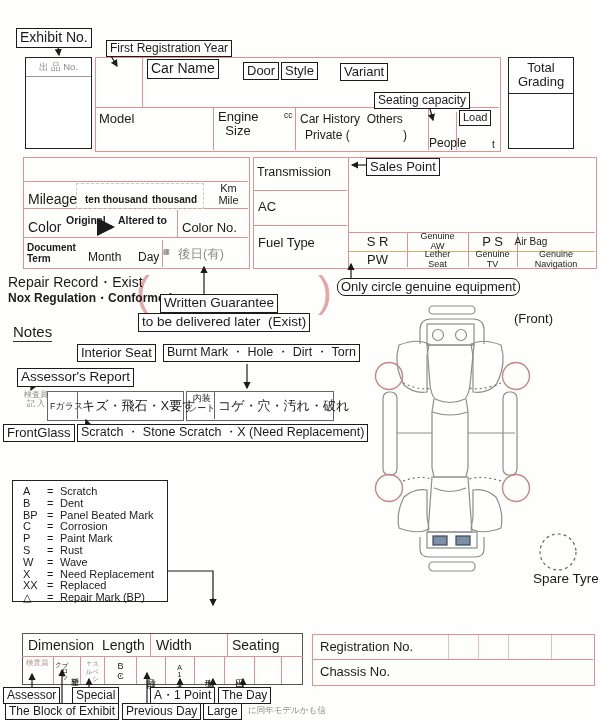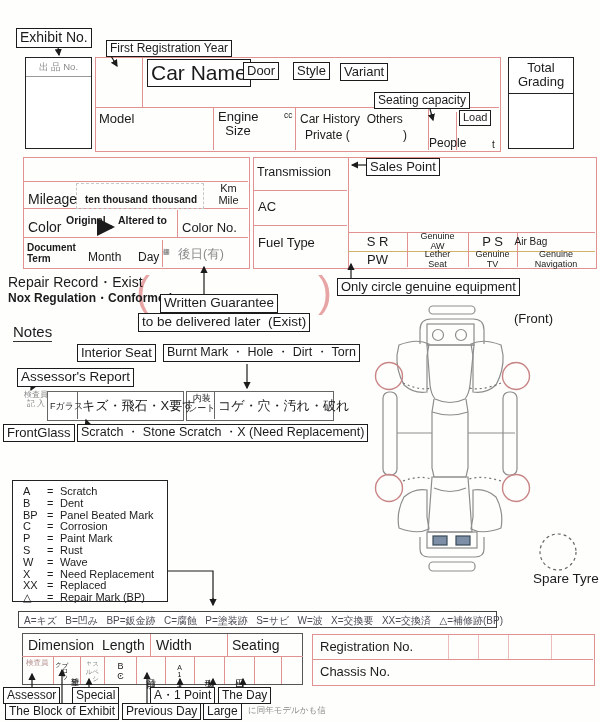--- a/index.html
+++ b/index.html
@@ -35,23 +35,23 @@
   <div class="lbl" style="left:106px;top:40px;font-size:12px;">First Registration Year</div>
 
   <div class="pinkbox" style="left:95px;top:57px;width:404px;height:93px;"></div>
   <div class="hl" style="left:95px;top:107px;width:404px;"></div>
   <div class="vl" style="left:142px;top:57px;height:50px;"></div>
   <div class="vl" style="left:213px;top:107px;height:43px;"></div>
   <div class="vl" style="left:295px;top:107px;height:43px;"></div>
   <div class="vl" style="left:428px;top:107px;height:43px;"></div>
   <div class="vl" style="left:456px;top:112px;height:38px;"></div>
 
-  <div class="lbl" style="left:147px;top:59px;font-size:21px;">Car Name</div>
+  <div class="lbl" style="left:147px;top:59px;font-size:14px;">Car Name</div>
   <div class="lbl" style="left:243px;top:62px;">Door</div>
-  <div class="lbl" style="left:281px;top:62px;margin-left:12px;">Style</div>
+  <div class="lbl" style="left:281px;top:62px;">Style</div>
   <div class="lbl" style="left:340px;top:63px;">Variant</div>
   <div class="lbl" style="left:374px;top:92px;font-size:12px;">Seating capacity</div>
   <div class="lbl" style="left:459px;top:110px;font-size:11px;">Load</div>
 
   <div class="txt" style="left:99px;top:111px;font-size:13px;">Model</div>
   <div class="txt stack" style="left:218px;top:110px;width:40px;font-size:13px;">Engine
 Size</div>
   <div class="txt" style="left:284px;top:110px;font-size:8.5px;">cc</div>
   <div class="txt" style="left:300px;top:112px;font-size:12px;">Car History  Others</div>
   <div class="txt" style="left:305px;top:128px;font-size:12px;">Private (                )</div>
@@ -108,21 +108,21 @@
   <div class="cellc" style="left:468px;top:232px;width:49px;height:19px;font-size:13px;">P S</div>
   <div class="cellc" style="left:486px;top:232px;width:90px;height:19px;font-size:10px;">Air Bag</div>
   <div class="cellc" style="left:348px;top:251px;width:59px;height:17px;font-size:13px;">PW</div>
   <div class="cellc stack" style="left:407px;top:250px;width:61px;height:19px;font-size:9px;">Lether
 Seat</div>
   <div class="cellc stack" style="left:468px;top:250px;width:49px;height:19px;font-size:9px;">Genuine
 TV</div>
   <div class="cellc stack" style="left:517px;top:250px;width:78px;height:19px;font-size:9px;">Genuine
 Navigation</div>
 
-  <div class="lbl" style="left:337px;top:278px;">Only circle genuine equipment</div>
+  <div class="lbl" style="left:337px;top:278px;border-radius:8px;">Only circle genuine equipment</div>
 
   <div class="txt" style="left:8px;top:274px;font-size:14px;">Repair Record・Exist</div>
   <div class="txt" style="left:8px;top:290px;font-size:12px;font-weight:bold;text-align:right;">Nox Regulation・Conformed</div>
   <div class="txt" style="left:136px;top:268px;font-size:42px;color:#e8a5a5;font-weight:300;z-index:5;">(</div>
   <div class="txt" style="left:318px;top:268px;font-size:42px;color:#e8a5a5;font-weight:300;z-index:5;">)</div>
   <div class="lbl" style="left:138px;top:313px;font-size:13.5px;">to be delivered later  (Exist)</div>
   <div class="lbl" style="left:160px;top:294px;font-size:13.5px;">Written Guarantee</div>
 
   <div class="txt" style="left:13px;top:323px;font-size:15px;border-bottom:1.5px solid #333;padding-bottom:1px;">Notes</div>
   <div class="lbl" style="left:77px;top:344px;">Interior Seat</div>
@@ -190,21 +190,20 @@
         <span class="lgeq">=</span>
         <span>Replaced</span>
       </div>
     <div class="lgrow">
         <span class="lgcode">△</span>
         <span class="lgeq">=</span>
         <span>Repair Mark (BP)</span>
       </div>
   </div>
 
-  <div class="abs pre" style="left:18px;top:611px;width:479px;height:17px;border:1px solid #444;font-size:10px;color:#4a4a55;padding:2px 0 0 5px;box-sizing:border-box;z-index:3;background:#fff;">A=キズ   B=凹み   BP=鈑金跡   C=腐蝕   P=塗装跡   S=サビ   W=波   X=交換要   XX=交換済   △=補修跡(BP)</div>
 
   <div class="abs" style="left:22px;top:633px;width:281px;height:52px;border:1.5px solid #555;box-sizing:border-box;z-index:2;"></div>
   <div class="hl" style="left:22px;top:656px;width:281px;"></div>
   <div class="vl" style="left:150px;top:634px;height:22px;"></div>
   <div class="vl" style="left:227px;top:634px;height:22px;"></div>
   <div class="txt" style="left:28px;top:637px;font-size:14px;">Dimension  Length</div>
   <div class="txt" style="left:156px;top:637px;font-size:14px;">Width</div>
   <div class="txt" style="left:232px;top:637px;font-size:14px;">Seating</div>
 
   <div class="vl" style="left:53px;top:656px;height:28px;"></div>

